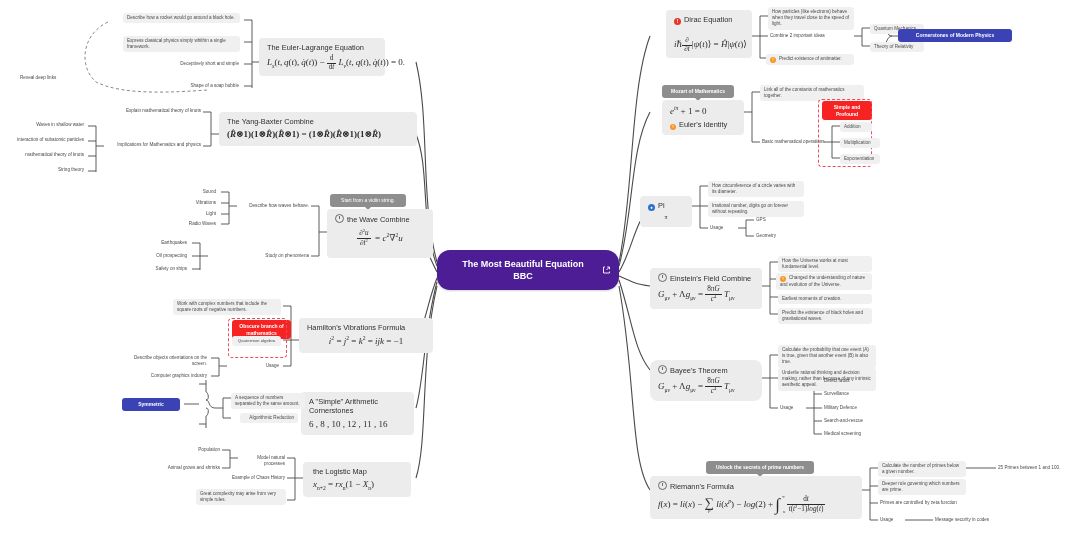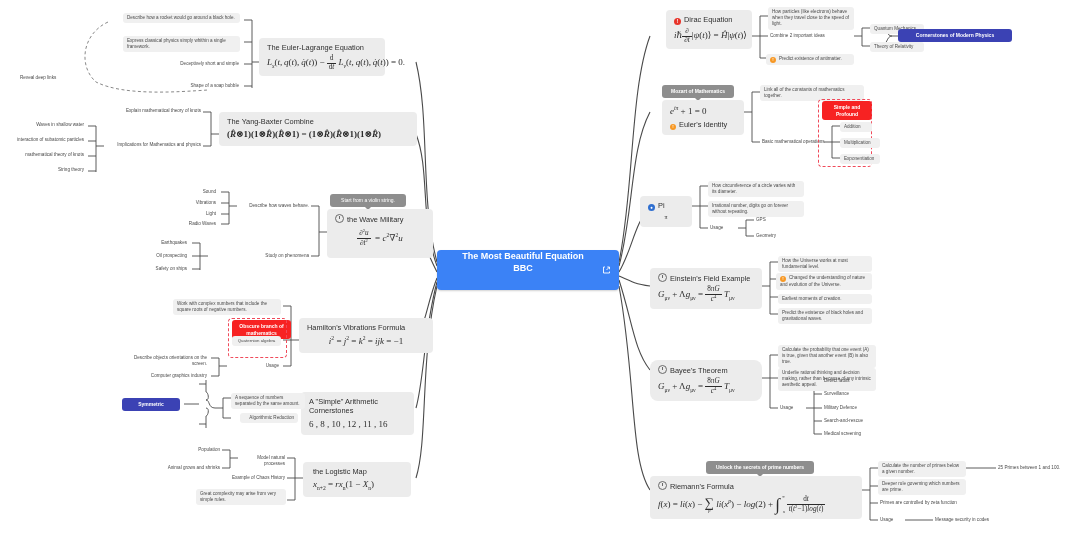--- a/index.html
+++ b/index.html
@@ -39,22 +39,22 @@
   .sumop .op{display:block;font-size:1.45em;}
   .sumop .und{display:block;font-size:.5em;}
   .intop{display:inline-block;text-align:center;vertical-align:middle;line-height:0.9;position:relative;}
   .intop .op{font-size:1.9em;}
   .intop .lim-t{position:absolute;top:-2px;right:-5px;font-size:.45em;}
   .intop .lim-b{position:absolute;bottom:-1px;right:-5px;font-size:.5em;}
 
   
   #central{
     position:absolute;left:437px;top:250px;width:182px;height:40px;
-    background:#3b82f6;border-radius:4px;color:#fff;
-    display:flex;align-items:flex-start;justify-content:center;
+    background:#4c1d95;border-radius:13px;color:#fff;
+    display:flex;align-items:center;justify-content:center;
     font-size:9px;font-weight:bold;text-align:center;line-height:1.35;
     box-shadow:0 1px 2px rgba(0,0,0,.18);
   }
   #central .ctext{padding:0 16px 0 6px;}
   #central .ext{position:absolute;right:8px;top:50%;transform:translateY(-50%);width:9px;height:9px;}
 
   
   .badge{position:absolute;border-radius:3px;font-size:5px;line-height:1.3;padding:3px 5px;color:#fff;text-align:center;}
   .badge.blue{background:#3b42b4;font-weight:bold;}
   .badge.red{background:#f72222;font-weight:bold;}
@@ -281,21 +281,21 @@
 <div class="node bare" style="left:4px;top:136px;width:82px;text-align:right;">interaction of subatomic particles</div>
 <div class="node bare" style="left:8px;top:151px;width:78px;text-align:right;">mathematical theory of knots</div>
 <div class="node bare" style="left:42px;top:166px;width:44px;text-align:right;">String theory</div>
 
 <div class="badge tip" style="left:330px;top:194px;width:66px;">
   <span>Start from a violin string.</span>
   <span class="tail"></span>
 </div>
 <div class="node gbox" style="left:327px;top:209px;width:106px;height:49px;">
   <div class="eqtitle">
-    <span class="ic ic-clock"></span><span>the Wave Military</span>
+    <span class="ic ic-clock"></span><span>the Wave Combine</span>
   </div>
   <div class="eqmath" style="text-align:center;margin-top:5px;">
     <span class="frac"><span class="num">∂<span class="sup">2</span><i>u</i></span><span class="den">∂<i>t</i><span class="sup">2</span></span></span>
     &nbsp;= <i>c</i><span class="sup">2</span>∇<span class="sup">2</span><i>u</i>
   </div>
 </div>
 <div class="node bare" style="left:237px;top:202px;width:74px;text-align:right;">Describe how waves behave.</div>
 <div class="node bare" style="left:208px;top:252px;width:103px;text-align:right;">Study on phenomena</div>
 <div class="node bare" style="left:184px;top:188px;width:34px;text-align:right;">Sound</div>
 <div class="node bare" style="left:176px;top:199px;width:42px;text-align:right;">Vibrations</div>
@@ -337,21 +337,21 @@
 <div class="node bare" style="left:238px;top:454px;width:49px;text-align:right;">Model natural processes</div>
 <div class="node bare" style="left:213px;top:474px;width:74px;text-align:right;">Example of Chaos History</div>
 <div class="node leaf" style="left:196px;top:489px;width:90px;">Great complexity may arise from very simple rules.</div>
 <div class="node bare" style="left:188px;top:446px;width:34px;text-align:right;">Population</div>
 <div class="node bare" style="left:158px;top:464px;width:64px;text-align:right;">Animal grows and shrinks</div>
 
 <div class="node gbox" style="left:666px;top:10px;width:86px;">
   <div class="eqtitle">
     <span class="ic ic-ex">!</span><span>Dirac Equation</span>
   </div>
-  <div class="eqmath" style="margin-top:3px;">
+  <div class="eqmath" style="margin-top:12px;">
     <i>iℏ</i><span class="frac"><span class="num">∂</span><span class="den">∂<i>t</i></span></span>|<i>ψ</i>(<i>t</i>)⟩ = <i>Ĥ</i>|<i>ψ</i>(<i>t</i>)⟩
   </div>
 </div>
 <div class="node leaf" style="left:768px;top:7px;width:86px;">How particles (like electrons) behave when they travel close to the speed of light.</div>
 <div class="node bare" style="left:768px;top:32px;width:74px;">Combine 2 important ideas</div>
 <div class="node leaf" style="left:766px;top:54px;width:88px;">
   <span class="ic ic-warn">!</span><span>Predict existence of antimatter.</span>
 </div>
 <div class="node leaf" style="left:870px;top:24px;width:54px;">Quantum Mechanics</div>
 <div class="node leaf" style="left:870px;top:42px;width:54px;">Theory of Relativity</div>
@@ -382,21 +382,21 @@
   <div class="eqmath" style="text-align:center;font-size:6px;">π</div>
 </div>
 <div class="node leaf" style="left:708px;top:181px;width:96px;">How circumference of a circle varies with its diameter.</div>
 <div class="node leaf" style="left:708px;top:201px;width:96px;">Irrational number, digits go on forever without repeating.</div>
 <div class="node bare" style="left:708px;top:224px;width:28px;">Usage</div>
 <div class="node bare" style="left:754px;top:216px;width:26px;">GPS</div>
 <div class="node bare" style="left:754px;top:232px;width:34px;">Geometry</div>
 
 <div class="node gbox" style="left:650px;top:268px;width:112px;">
   <div class="eqtitle">
-    <span class="ic ic-clock"></span><span>Einstein's Field Example</span>
+    <span class="ic ic-clock"></span><span>Einstein's Field Combine</span>
   </div>
   <div class="eqmath">
     <i>G</i><span class="sub">μν</span> + Λ<i>g</i><span class="sub">μν</span> =
     <span class="frac"><span class="num">8π<i>G</i></span><span class="den"><i>c</i><span class="sup">4</span></span></span>
     <i>T</i><span class="sub">μν</span>
   </div>
 </div>
 <div class="node leaf" style="left:778px;top:256px;width:94px;">How the Universe works at most fundamental level.</div>
 <div class="node leaf" style="left:776px;top:273px;width:96px;">
   <span class="ic ic-warn">!</span><span>Changed the understanding of nature and evolution of the Universe.</span>

